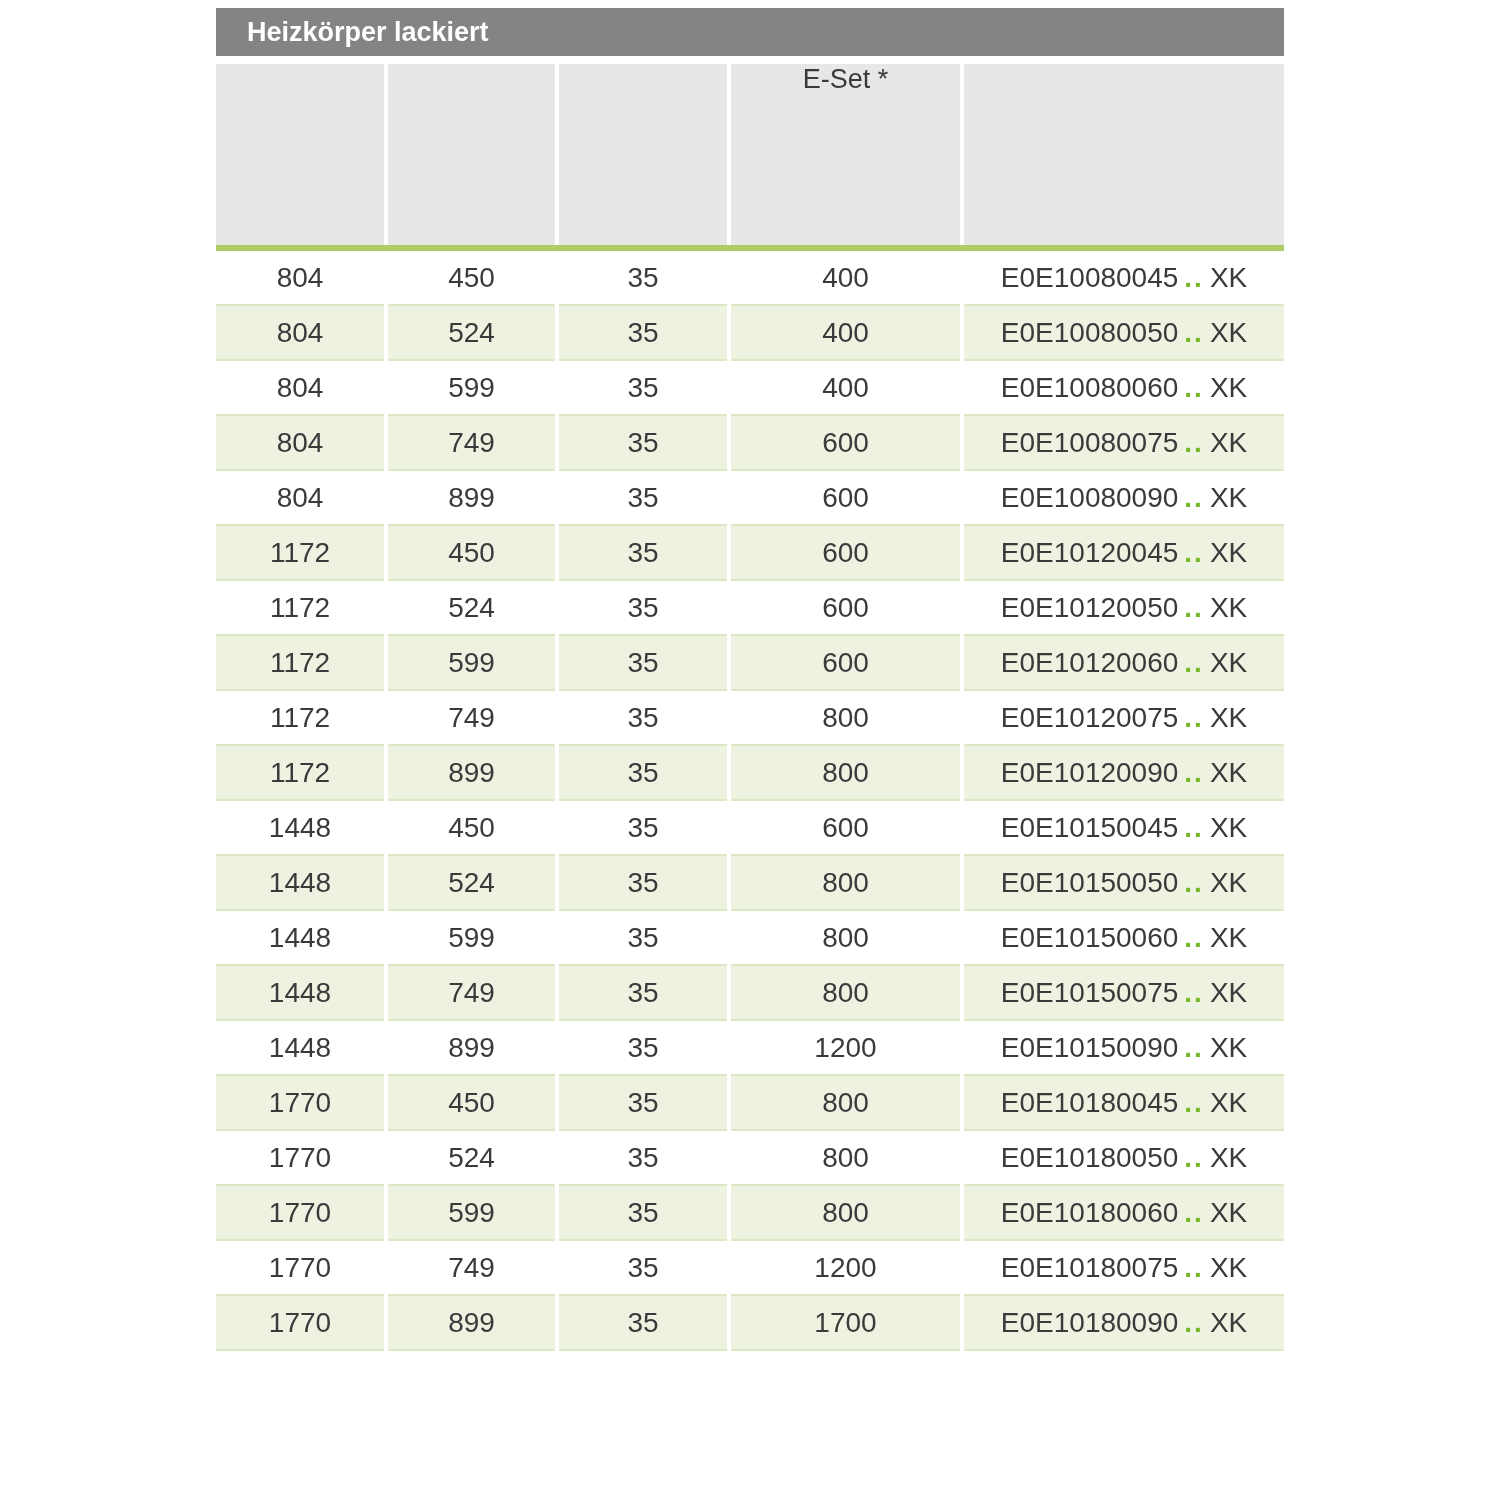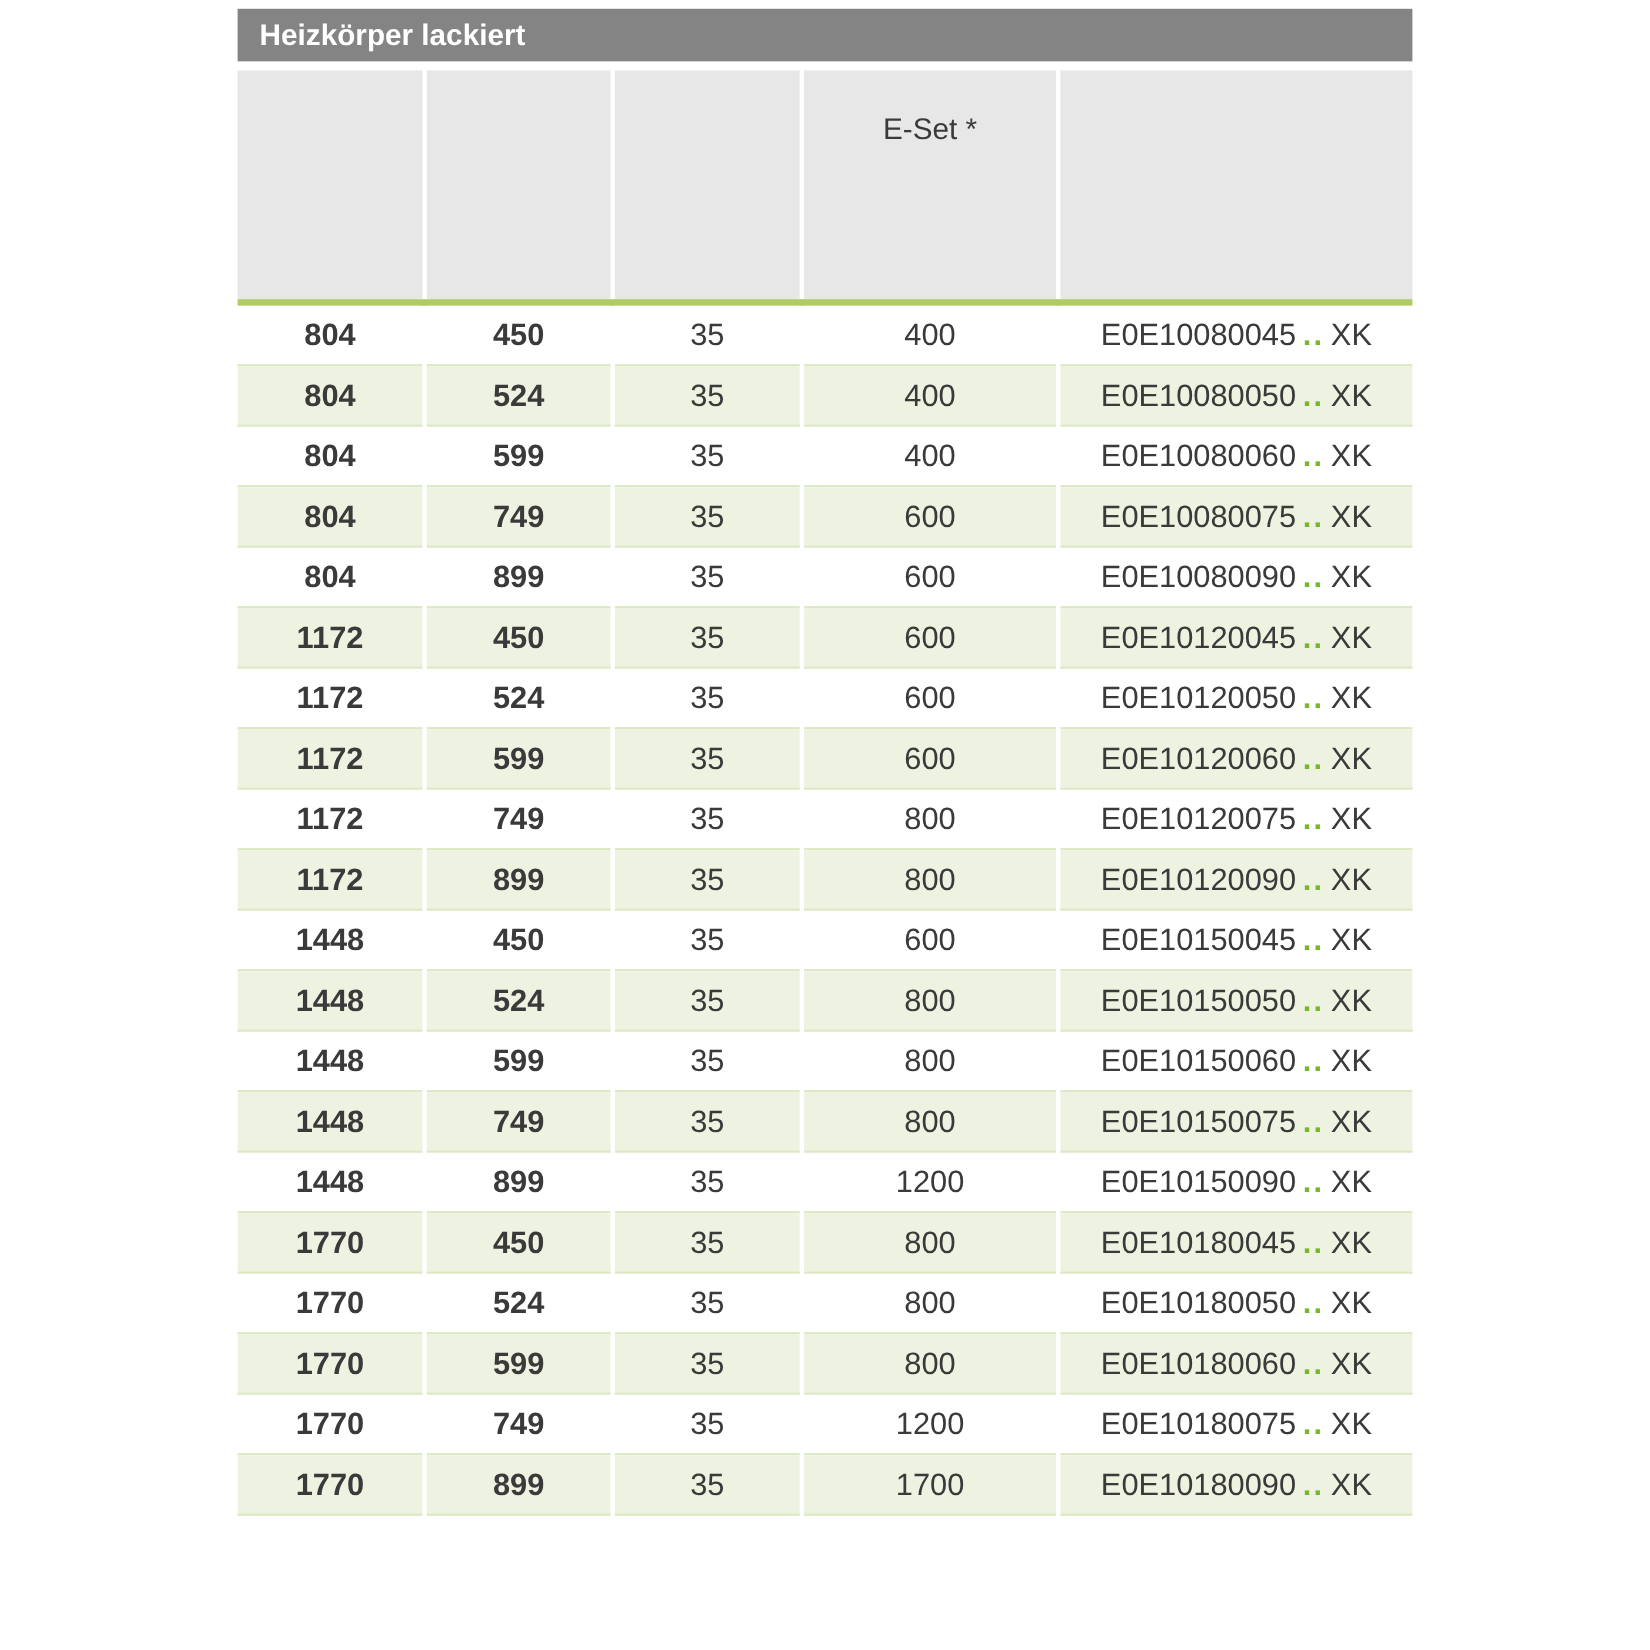--- a/index.html
+++ b/index.html
@@ -23,44 +23,43 @@
   col.c4 { width: 229px; }
   col.c5 { width: 320px; }
 
   th.title-bar {
     background: #848484;
     color: #ffffff;
     font-size: 27px;
     font-weight: bold;
     text-align: left;
     height: 48px;
-    padding-left: 20px;
+    padding-left: 31px;
     vertical-align: middle;
   }
   tr.spacer td { height: 4px; background: #ffffff; }
 
   tr.head-row th {
     background: #848484;
     color: #ffffff;
     font-weight: bold;
     font-size: 28px;
     height: 100px;
     text-align: center;
     vertical-align: middle;
     line-height: 1.35;
   }
 
   tr.sub-row td {
     background: #e7e7e7;
-    height: 208px;
+    height: 181px;
     vertical-align: top;
     text-align: center;
     font-size: 27px;
     color: #3a3a3a;
-    padding-top: 38px;
   }
 
   tr.green-line td {
     background: #aecb64;
     height: 6px;
   }
 
   tbody tr.data-row td {
     height: 55px;
     text-align: center;
@@ -68,21 +67,21 @@
     font-size: 28px;
     color: #3a3a3a;
     background: #ffffff;
     border-bottom: 2px solid #dce8c4;
     white-space: nowrap;
   }
   tbody tr.data-row.alt td {
     background: #eef3e1;
   }
   tbody td.b {
-    font-weight: bold;
+    font-weight: normal;
     color: #2b2b2b;
   }
   .dots {
     color: #76b82a;
     font-weight: bold;
     margin: 0 6px;
     letter-spacing: 2px;
   }
 </style>
 </head>

